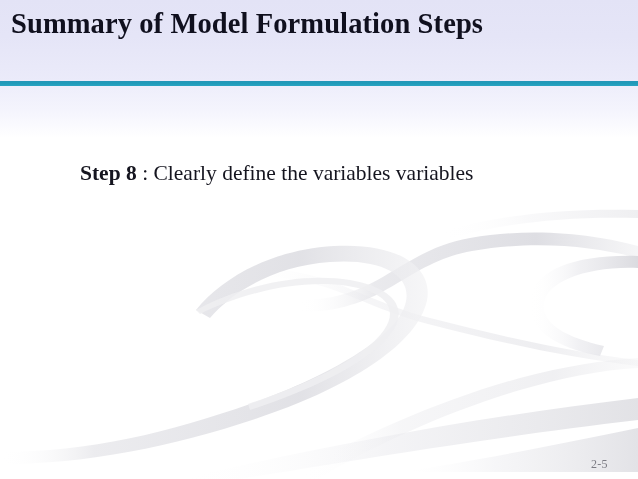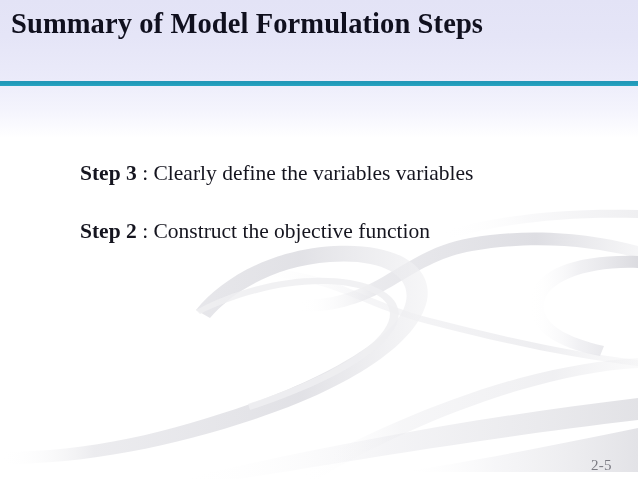--- a/index.html
+++ b/index.html
@@ -96,21 +96,21 @@
   .step-text {
     font-weight: normal;
   }
 
   
   #page-number {
     position: absolute;
     left: 591px;
     top: 457px;
     font-family: "Liberation Serif", "DejaVu Serif", serif;
-    font-size: 15px;
+    font-size: 12px;
     color: #7b7b83;
     letter-spacing: 0.2px;
   }
 </style>
 </head>
 <body>
 
 <div id="slide">
 
   <div id="header-band"></div>
@@ -171,22 +171,19 @@
     <path d="M 300,470 C 360,436 440,400 520,378 C 566,366 604,360 638,358
              L 638,368 C 600,370 562,378 520,390 C 446,412 372,446 318,479
              L 300,479 Z" fill="url(#gB)" opacity="0.5"></path>
 
     <path d="M 440,232 C 500,214 570,208 638,210 L 638,218
              C 572,216 506,222 452,238 Z" fill="url(#gC)" opacity="0.45"></path>
   </svg>
 
   <div id="body-list">
     <div class="step-line">
-      <span class="step-label">Step 3</span><span class="step-sep"> : </span><span class="step-text">Clearly define the variables variables</span>
-    </div>
-    <div class="step-line">
-      <span class="step-label">Step 2</span><span class="step-sep"> : </span><span class="step-text">Construct the objective function</span>
+      <span class="step-label">Step 8</span><span class="step-sep"> : </span><span class="step-text">Clearly define the variables variables</span>
     </div>
   </div>
 
   <div id="page-number">2-5</div>
 
 </div>
 
 </body></html>

